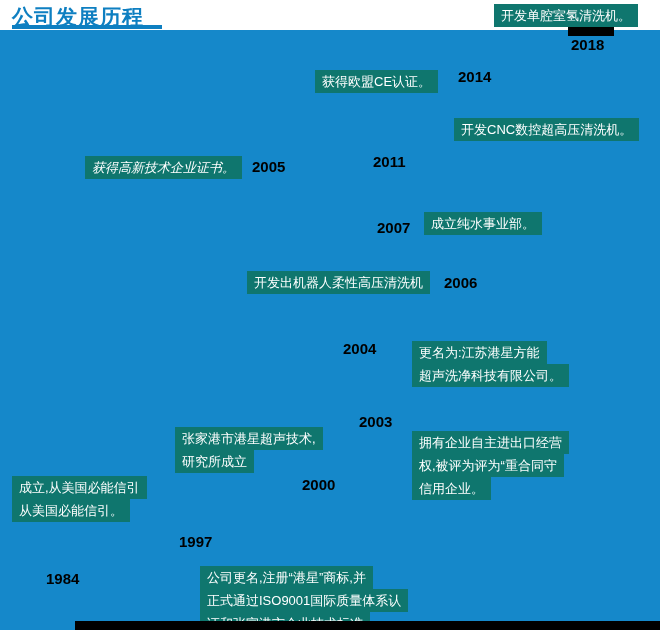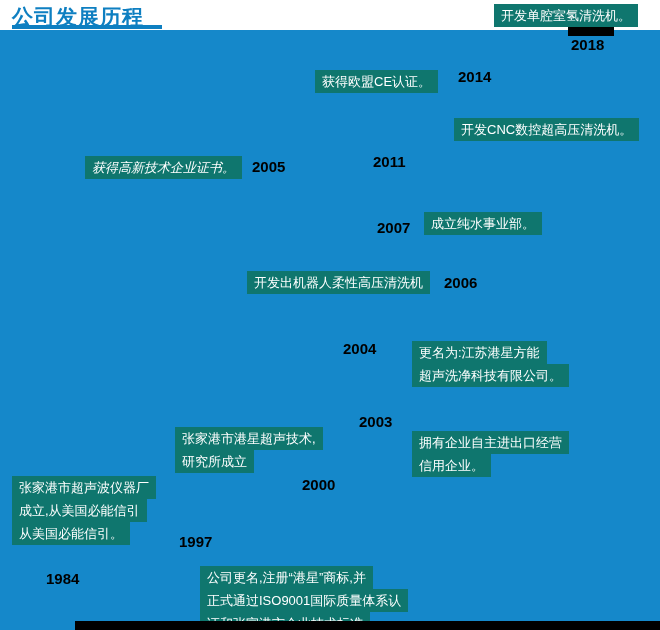--- a/index.html
+++ b/index.html
@@ -103,31 +103,31 @@
 
   <div class="year" style="left:343px; top:340px;">2004</div>
   <div class="label" style="left:412px; top:341px;">
     <span>更名为:江苏港星方能</span>
     <span>超声洗净科技有限公司。</span>
   </div>
 
   <div class="year" style="left:359px; top:413px;">2003</div>
   <div class="label" style="left:412px; top:431px;">
     <span>拥有企业自主进出口经营</span>
+    <span>权,被评为评为“重合同守</span>
     <span>信用企业。</span>
   </div>
 
   <div class="label" style="left:175px; top:427px;">
     <span>张家港市港星超声技术,</span>
     <span>研究所成立</span>
   </div>
   <div class="year" style="left:302px; top:476px;">2000</div>
 
   <div class="label" style="left:12px; top:476px;">
-    <span>张家港市超声波仪器厂</span>
     <span>成立,从美国必能信引</span>
     <span>从美国必能信引。</span>
   </div>
   <div class="year" style="left:179px; top:533px;">1997</div>
 
   <div class="year" style="left:46px; top:570px;">1984</div>
   <div class="label" style="left:200px; top:566px;">
     <span>公司更名,注册“港星”商标,并</span>
     <span>正式通过ISO9001国际质量体系认</span>
     <span>证和张家港市企业技术标准</span>

